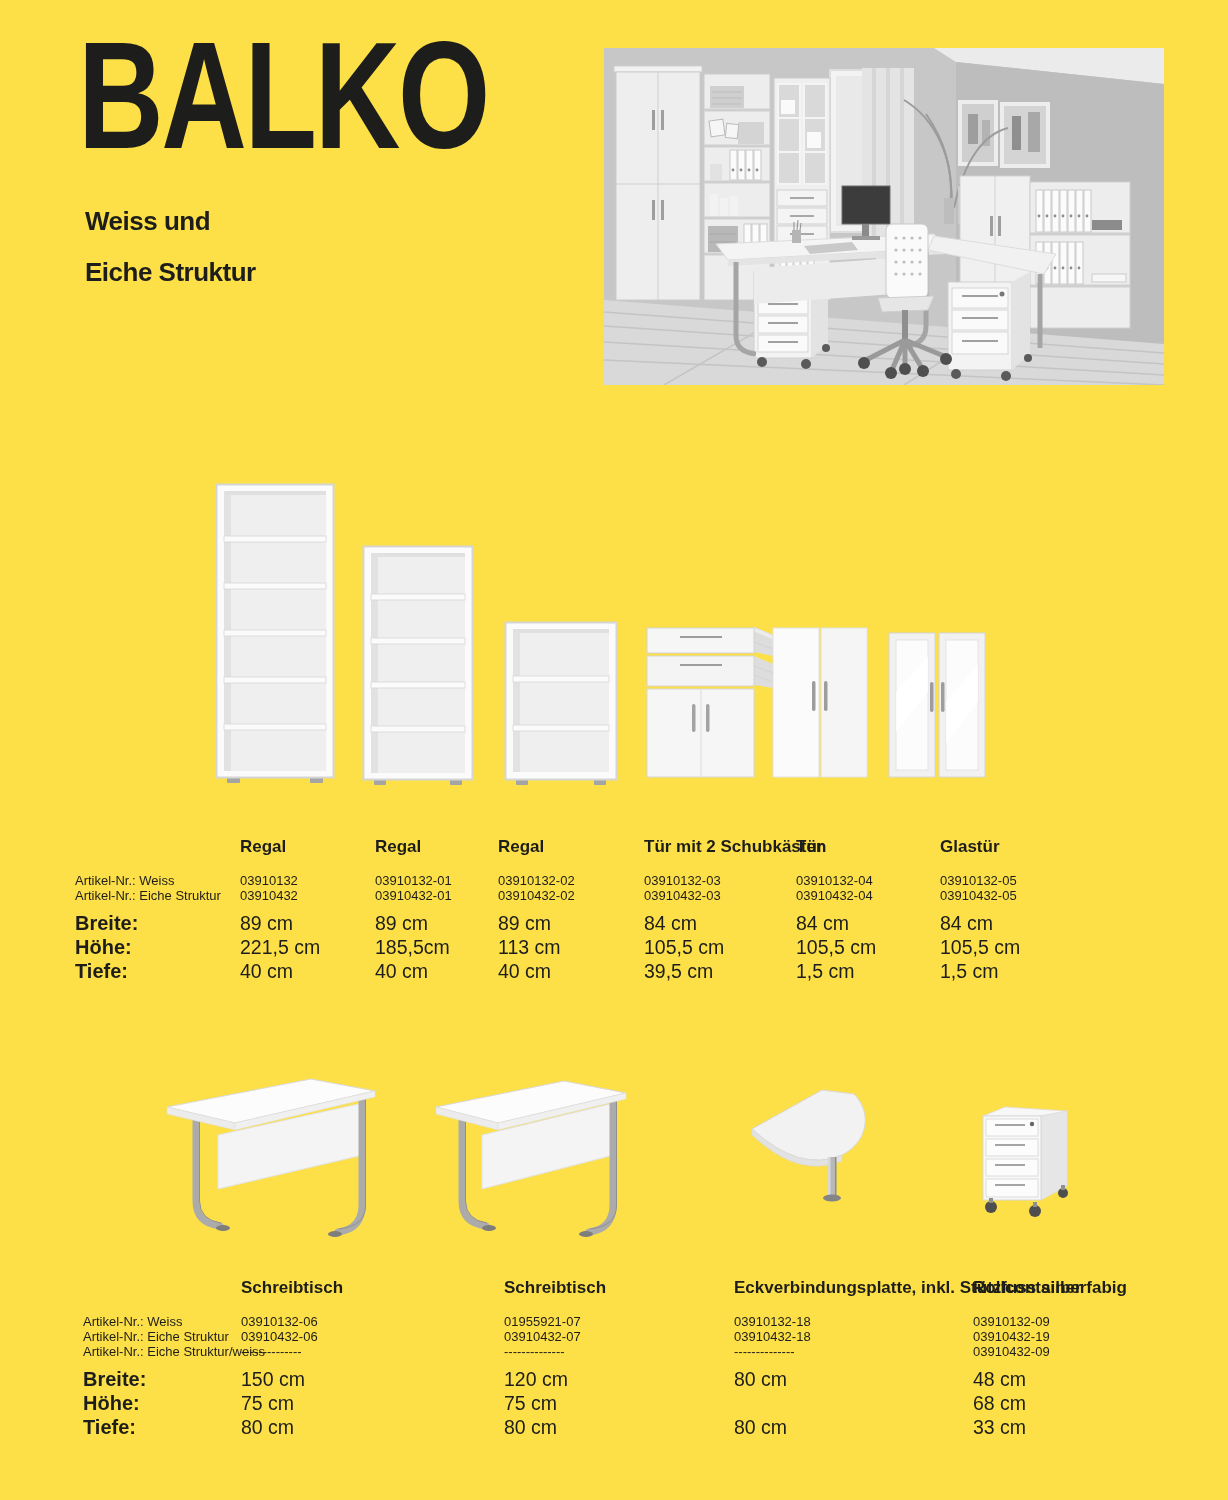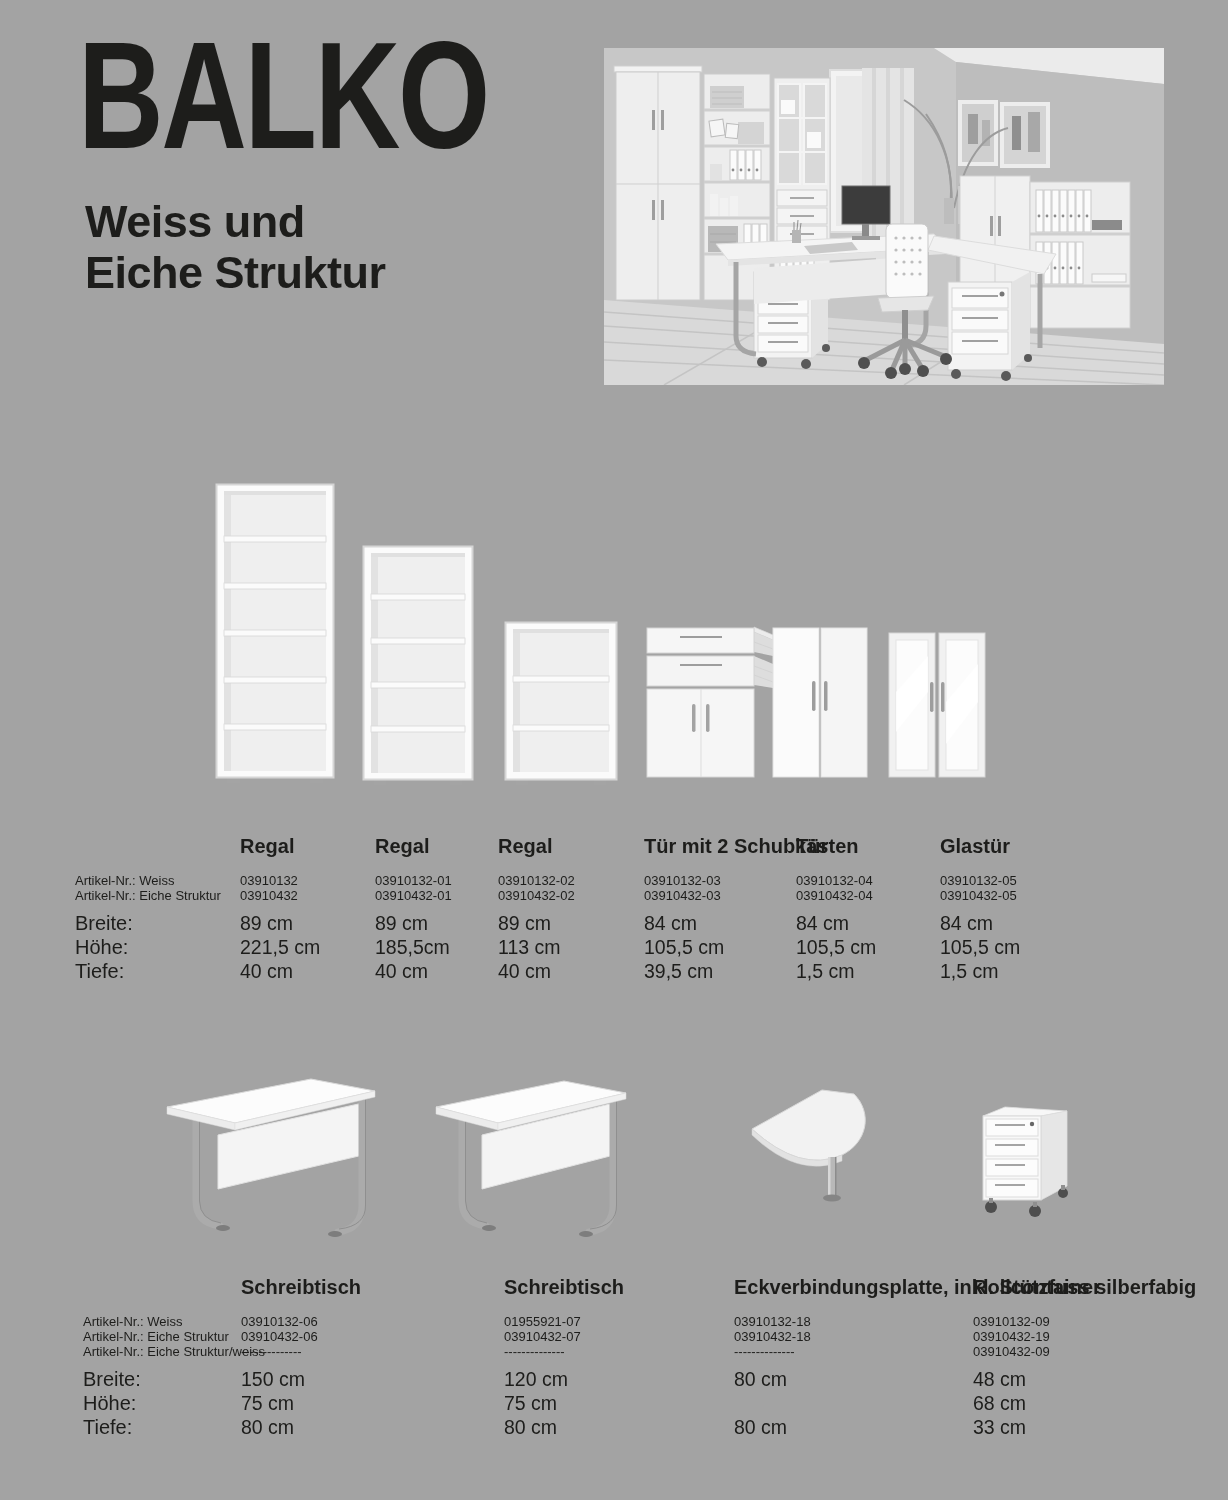--- a/index.html
+++ b/index.html
@@ -1,37 +1,37 @@
 <!DOCTYPE html>
 <html><head>
 <meta charset="utf-8">
 <style>
   html,body{margin:0;padding:0;background:#ffffff;}
-  #canvas{position:relative;width:1228px;height:1500px;background:#a3a3a3;overflow:hidden;
+  #canvas{position:relative;width:1228px;height:1500px;background:#fde047;overflow:hidden;
           font-family:"Liberation Sans","DejaVu Sans",sans-serif;color:#1d1d1b;}
   .abs{position:absolute;}
   
   .title{left:78px;top:20px;font-size:152px;line-height:150px;font-weight:700;
          letter-spacing:-3px;transform:scaleX(0.78);transform-origin:0 0;white-space:nowrap;}
-  .subtitle{left:85px;top:196px;font-size:45px;line-height:51px;font-weight:700;letter-spacing:-0.5px;white-space:pre-line;}
+  .subtitle{left:85px;top:196px;font-size:26px;line-height:51px;font-weight:700;letter-spacing:-0.5px;white-space:pre-line;}
   
   .photo{left:604px;top:48px;width:560px;height:337px;}
   
   .tbl{position:absolute;left:75px;}
   .t1{top:812px;width:1140px;}
   .t2{top:1253px;width:1140px;margin-left:8px;}
   .row{display:grid;}
   .g1{grid-template-columns:165px 135px 123px 146px 152px 144px 160px;}
   .g2{grid-template-columns:158px 263px 230px 239px 210px;}
   .nrow{height:44px;align-items:end;margin-bottom:17px;}
-  .pname{font-size:20px;line-height:19.5px;font-weight:700;white-space:pre-line;}
+  .pname{font-size:17px;line-height:19.5px;font-weight:700;white-space:pre-line;}
   .arow{font-size:13px;line-height:15px;font-weight:400;}
   .arow-last{margin-bottom:8px;}
   .drow{font-size:19.5px;line-height:24px;font-weight:400;}
-  .drow .lbl{font-weight:400;font-size:20px;}
+  .drow .lbl{font-weight:700;font-size:20px;}
   .cell{overflow:visible;white-space:nowrap;}
   svg{display:block;}
 </style>
 </head>
 <body>
 
 <div id="canvas">
 
   <div class="abs title">BALKO</div>
   <div class="abs subtitle">Weiss und

